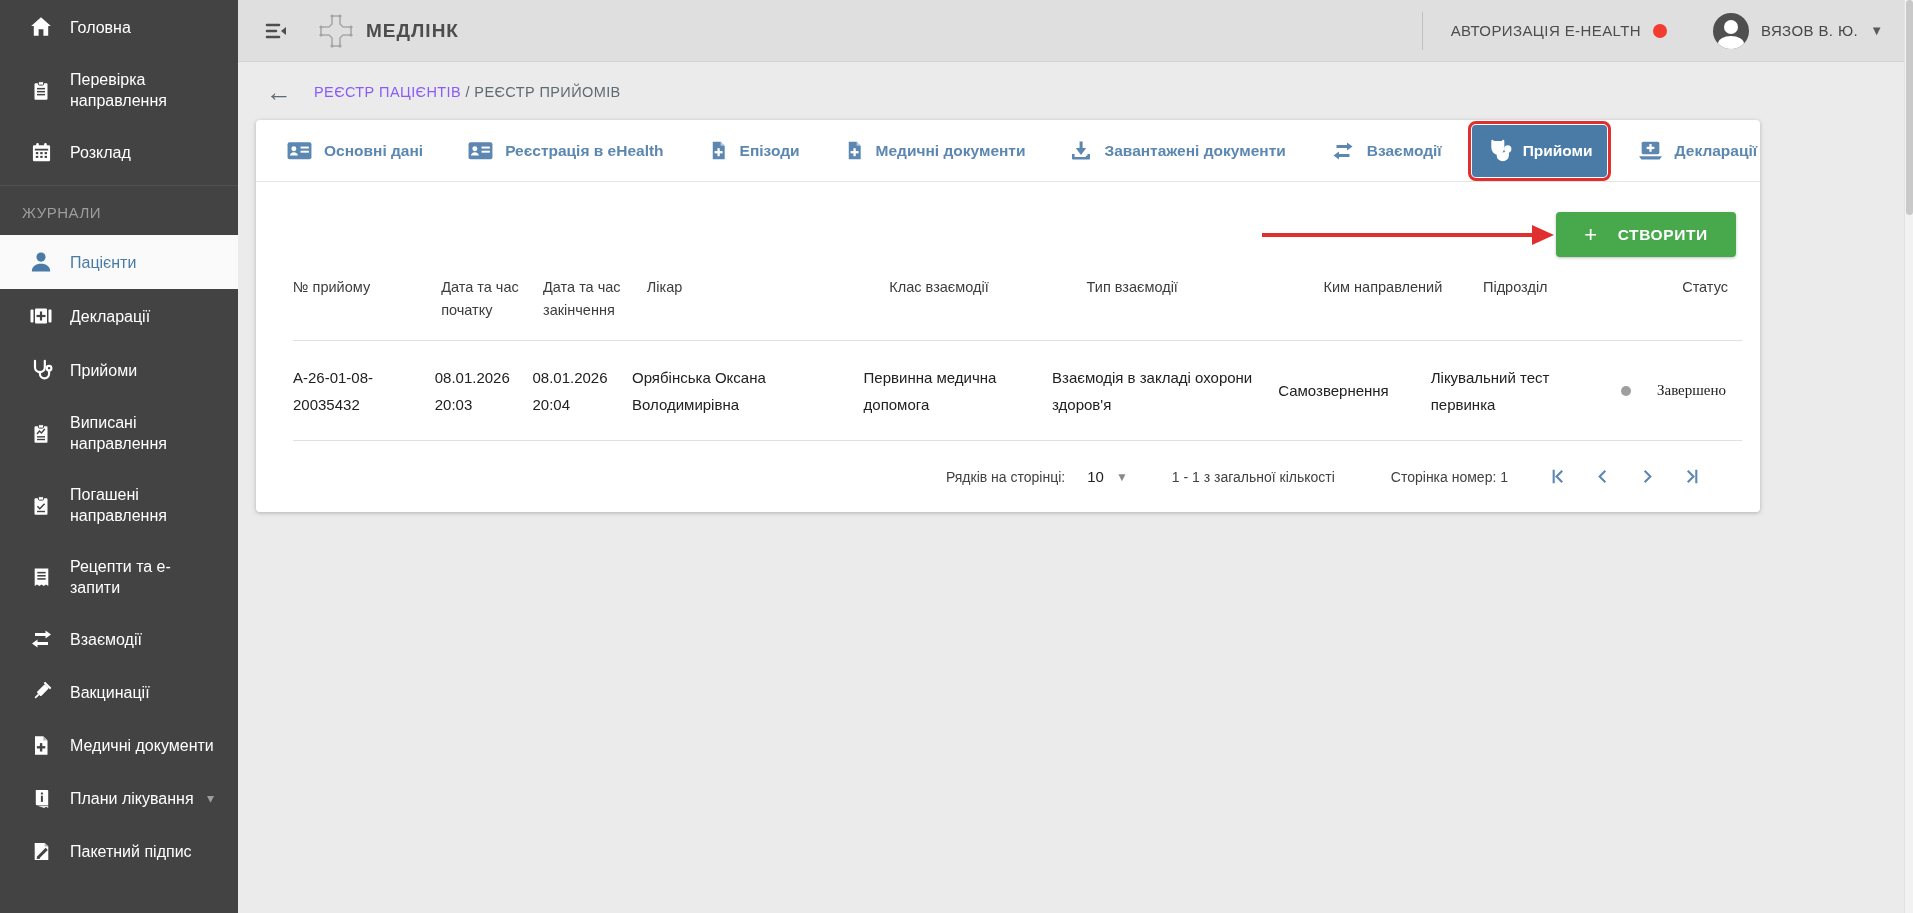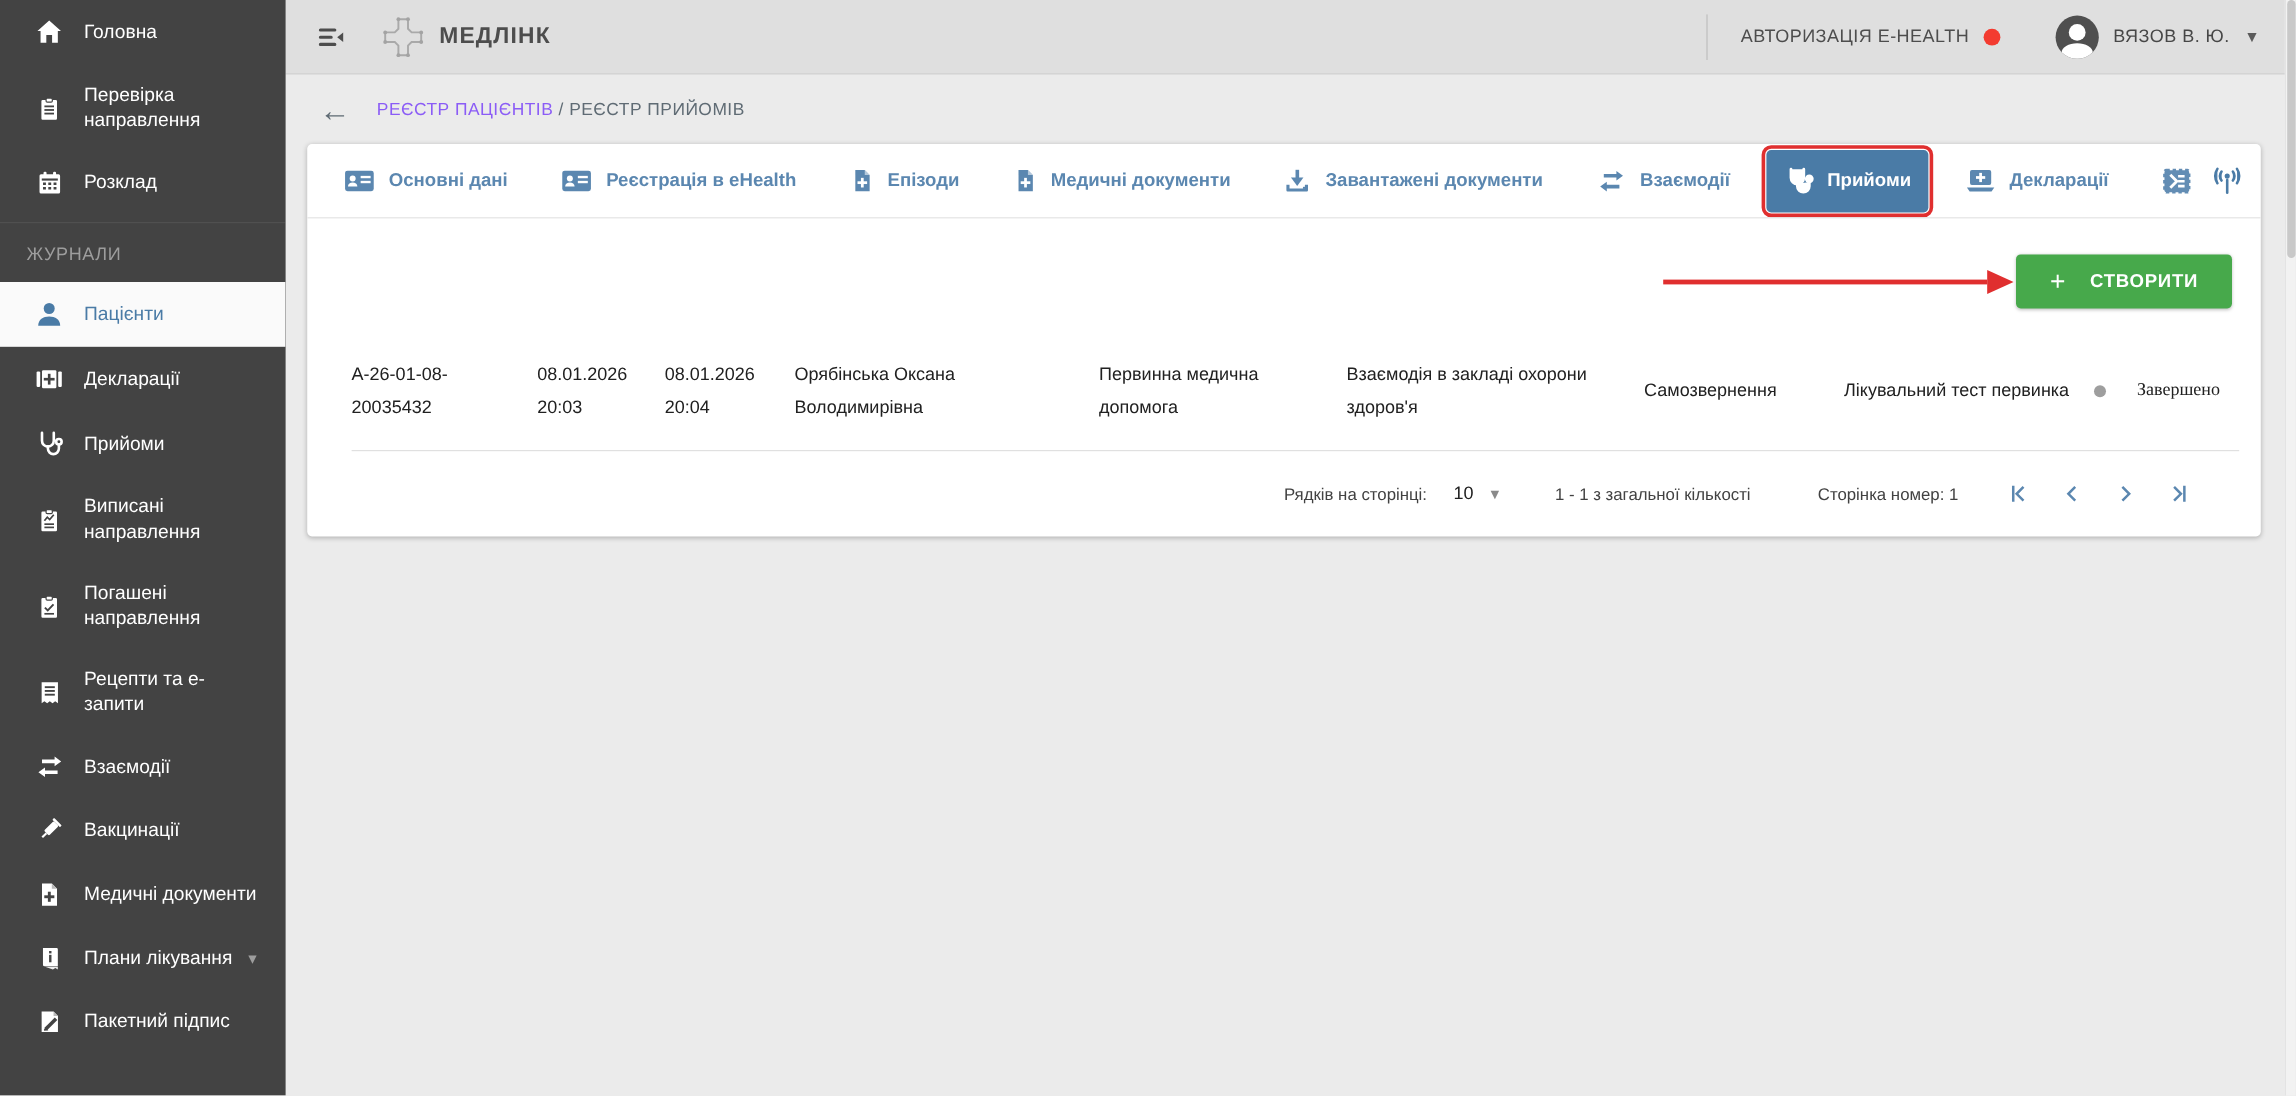--- a/index.html
+++ b/index.html
@@ -54,21 +54,21 @@
   .user .caret { color:#5a5a5a; font-size:13px; }
 
   .breadcrumb-row { display:flex; align-items:center; padding:20px 0 16px 28px; }
   .back-arrow { font-size:26px; color:#5f6b74; margin-right:22px; cursor:pointer; line-height:20px; }
   .crumb { font-size:14.5px; letter-spacing:.4px; }
   .crumb-parent { color:#8b5cf6; cursor:pointer; }
   .crumb-sep, .crumb-current { color:#5f6b74; }
 
   
   .card {
-    margin:2px 29px 0 18px; width:1628px; background:#fff; border-radius:4px;
+    margin:2px 29px 0 18px; width:1504px; background:#fff; border-radius:4px;
     box-shadow:0 1px 4px rgba(0,0,0,.25); overflow:hidden;
   }
   .tabs {
     display:flex; align-items:center; gap:16px; padding:0 4px 0 16px; height:62px;
     border-bottom:1px solid #e4e4e4; overflow:hidden;
   }
   .tab {
     display:flex; align-items:center; gap:11px; padding:13px 14px; cursor:pointer;
     color:#5b87b0; font-size:15.5px; font-weight:bold; white-space:nowrap; border-radius:4px;
   }
@@ -462,20 +462,31 @@
           <div class="line"></div>
             <div class="head"></div>
         </div>
         <button class="create-btn">
           <span class="plus">+</span>
           <span>СТВОРИТИ</span>
         </button>
       </div>
 
       <div class="tbl">
+        <div class="tbl-head">
+          <div class="th c1">№ прийому</div>
+          <div class="th c2">Дата та час початку</div>
+          <div class="th c3">Дата та час закінчення</div>
+          <div class="th c4">Лікар</div>
+          <div class="th c5">Клас взаємодії</div>
+          <div class="th c6">Тип взаємодії</div>
+          <div class="th c7">Ким направлений</div>
+          <div class="th c8">Підрозділ</div>
+          <div class="th c9">Статус</div>
+        </div>
         <div class="tbl-row">
           <div class="td c1">А-26-01-08-20035432</div>
           <div class="td c2">08.01.2026 20:03</div>
           <div class="td c3">08.01.2026 20:04</div>
           <div class="td c4">Орябінська Оксана Володимирівна</div>
           <div class="td c5">Первинна медична допомога</div>
           <div class="td c6">Взаємодія в закладі охорони здоров'я</div>
           <div class="td c7">Самозвернення</div>
           <div class="td c8">Лікувальний тест первинка</div>
           <div class="td c9 status-cell">

